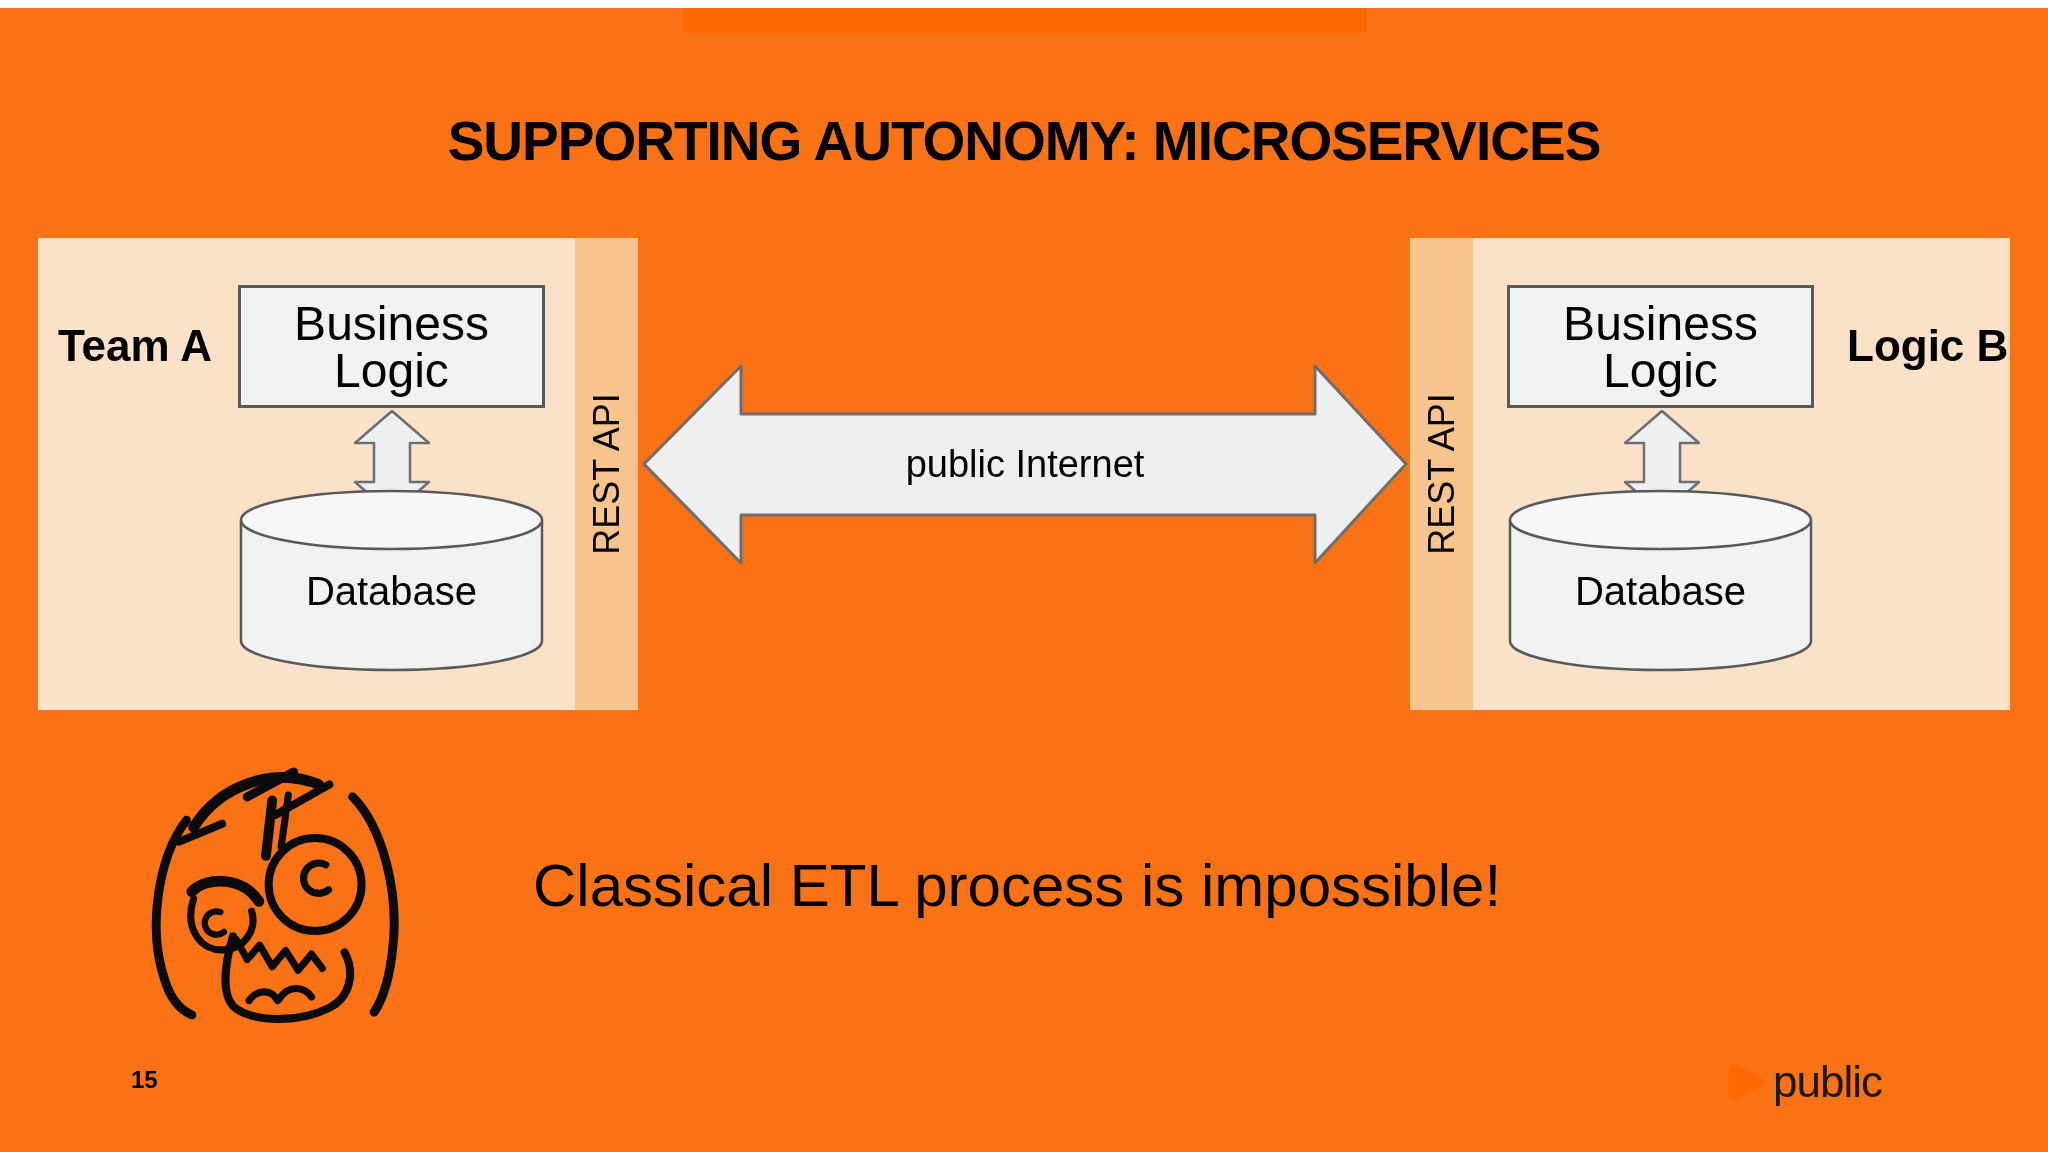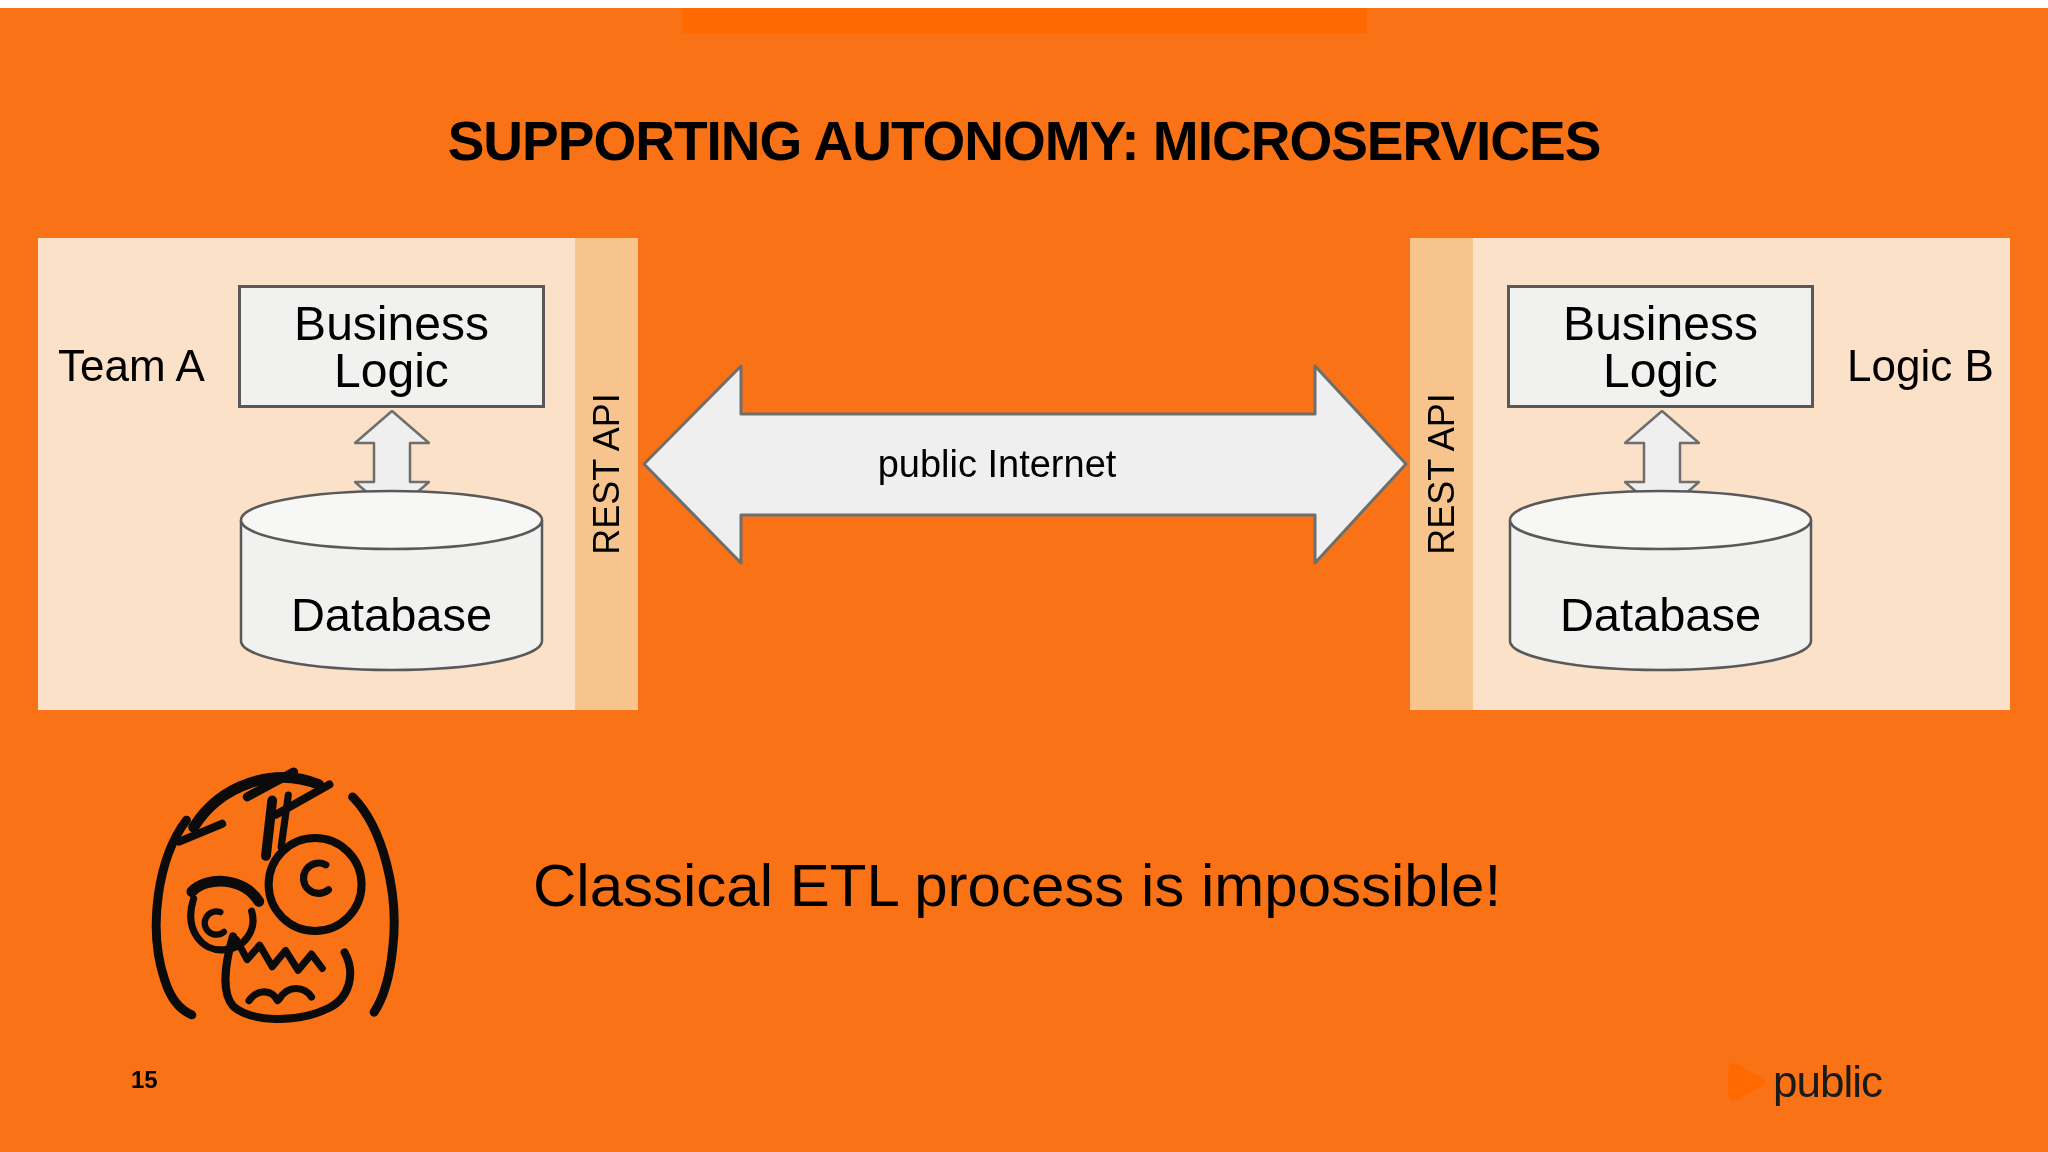--- a/index.html
+++ b/index.html
@@ -38,22 +38,22 @@
     display:flex;align-items:center;justify-content:center;
   }
   .team-panel.a .rest-strip{right:0;}
   .team-panel.b .rest-strip{left:0;}
   .rest-strip span{
     transform:rotate(-90deg);
     white-space:nowrap;
     font-size:36px;line-height:36px;
   }
   .team-label{
-    position:absolute;top:105px;
-    font-size:44px;font-weight:normal;line-height:46px;
+    position:absolute;top:85px;
+    font-size:44px;font-weight:bold;line-height:46px;
     white-space:nowrap;
   }
   .team-panel.a .team-label{left:20px;}
   .team-panel.b .team-label{left:437px;}
 
   .bl-box{
     position:absolute;top:47px;width:307px;height:123px;
     box-sizing:border-box;
     background:var(--shape-fill,#f1f1ef);
     border:3px solid var(--shape-border,#595959);
@@ -66,31 +66,31 @@
   .team-panel.b .bl-box{left:97px;}
 
   .updown-arrow{position:absolute;top:172px;width:76px;height:105px;}
   .team-panel.a .updown-arrow{left:316px;}
   .team-panel.b .updown-arrow{left:214px;}
 
   .cylinder{position:absolute;top:250px;width:307px;height:185px;}
   .team-panel.a .cylinder{left:200px;}
   .team-panel.b .cylinder{left:97px;}
   .db-label{
-    position:absolute;top:260px;width:307px;height:185px;
+    position:absolute;top:236px;width:307px;height:185px;
     display:flex;align-items:center;justify-content:center;
     padding-top:48px;box-sizing:border-box;
-    font-size:47px;line-height:44px;
+    font-size:40px;line-height:44px;
   }
   .team-panel.a .db-label{left:200px;}
   .team-panel.b .db-label{left:97px;}
 
   .net-arrow{left:642px;top:355px;width:766px;height:203px;}
   .net-arrow-label{
-    left:614px;top:355px;width:766px;height:203px;
+    left:642px;top:355px;width:766px;height:203px;
     display:flex;align-items:center;justify-content:center;
     font-size:38px;
   }
 
   .rage-face{left:140px;top:726px;width:268px;height:292px;}
 
   .caption{
     left:533px;top:846px;
     font-size:60px;line-height:64px;
     white-space:nowrap;

